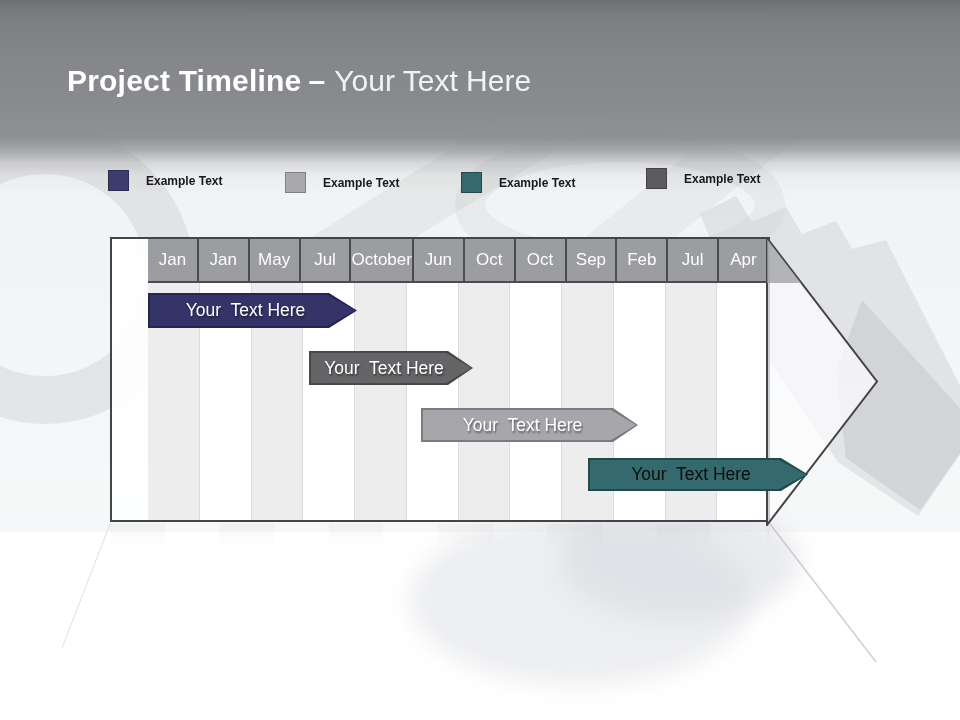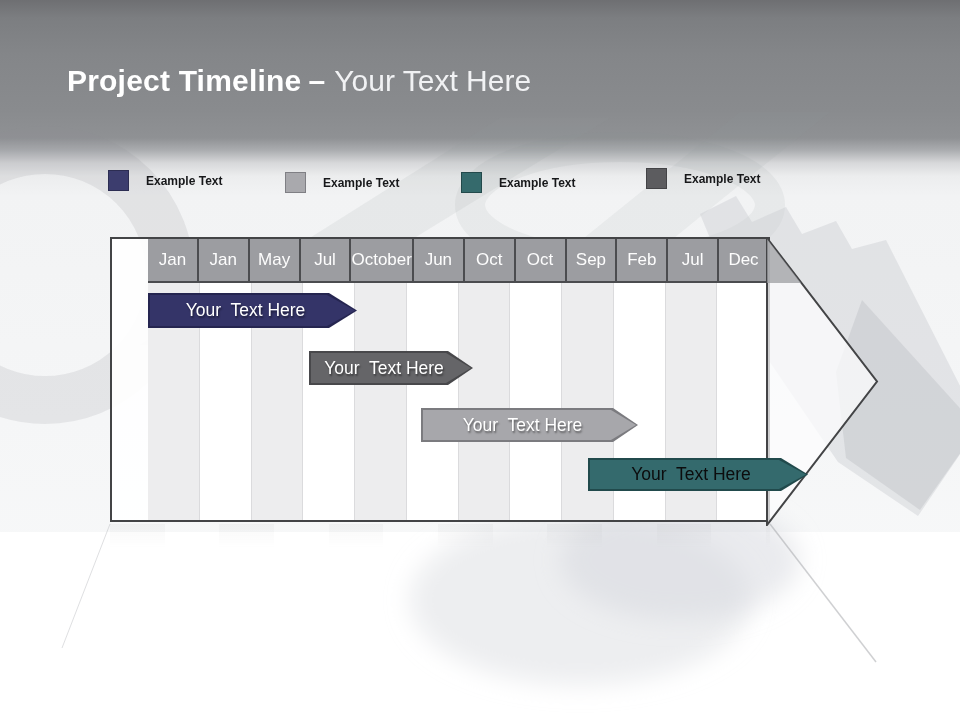--- a/index.html
+++ b/index.html
@@ -109,21 +109,21 @@
       <div class="month-cell">Jan</div>
       <div class="month-cell">May</div>
       <div class="month-cell">Jul</div>
       <div class="month-cell">October</div>
       <div class="month-cell">Jun</div>
       <div class="month-cell">Oct</div>
       <div class="month-cell">Oct</div>
       <div class="month-cell">Sep</div>
       <div class="month-cell">Feb</div>
       <div class="month-cell">Jul</div>
-      <div class="month-cell">Dec</div>
+      <div class="month-cell">Apr</div>
     </div>
     <div class="tbody">
       <div class="stripes">
         <div class="stripe"></div>
         <div class="stripe"></div>
         <div class="stripe"></div>
         <div class="stripe"></div>
         <div class="stripe"></div>
         <div class="stripe"></div>
         <div class="stripe"></div>

